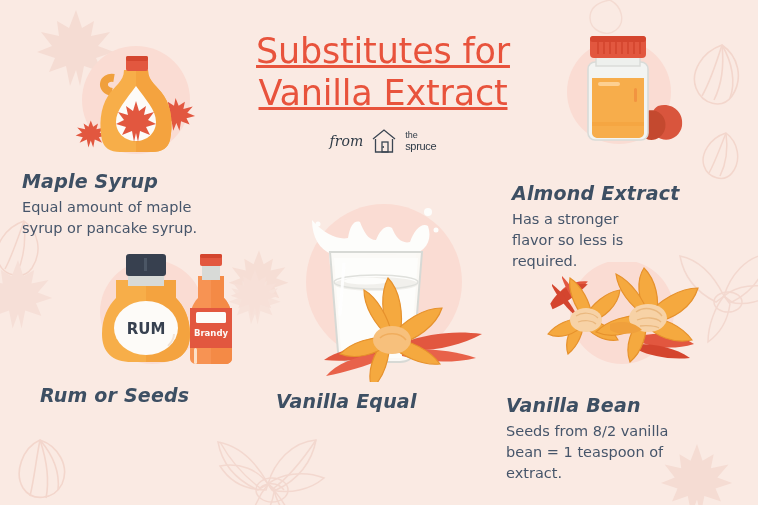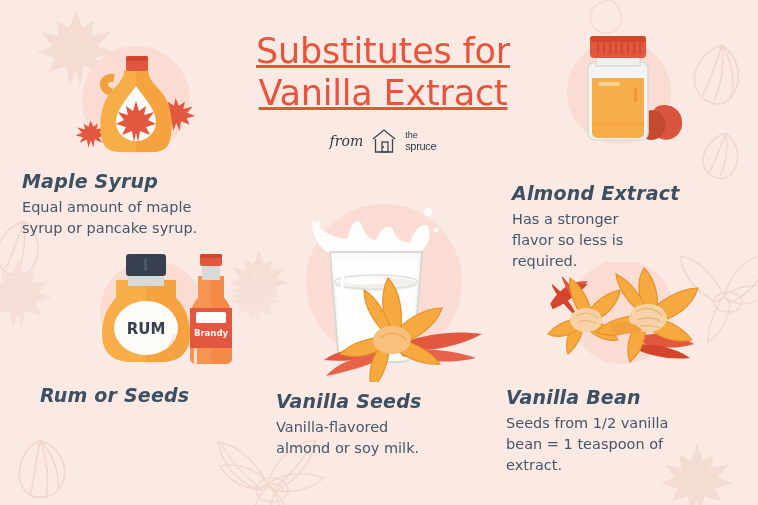--- a/index.html
+++ b/index.html
@@ -79,21 +79,21 @@
   #item-maple        { left: 22px;  top: 42px;  width: 228px; }
   #item-almond       { left: 512px; top: 30px;  width: 226px; }
   #item-rum          { left: 40px;  top: 252px; width: 228px; }
   #item-milk         { left: 276px; top: 196px; width: 220px; }
   #item-vanillabean  { left: 506px; top: 262px; width: 232px; }
 
   #item-maple .item-title       { margin-top: 6px; }
   #item-almond .item-title      { margin-top: 20px; }
   #item-rum .item-title         { margin-top: 6px; }
   #item-milk .item-title        { margin-top: 4px; }
-  #item-vanillabean .item-title { margin-top: 8px; }
+  #item-vanillabean .item-title { margin-top: 16px; }
 </style>
 </head>
 <body>
 
 <div class="watermarks">
 
   <svg class="wm" style="left:36px; top:8px;" width="80" height="86" viewBox="0 0 80 86">
     <path fill="#f5dcd3" d="M40 2 L46 20 L58 13 L55 28 L74 24 L62 38 L78 44 L60 50 L66 64 L48 58 L44 78 L40 62 L34 78 L30 58 L13 64 L19 50 L1 44 L16 38 L5 24 L23 28 L21 13 L33 20 Z"></path>
   </svg>
 
@@ -326,23 +326,21 @@
         <path d="M114 142 C128 124 148 112 166 112 C160 130 140 144 122 148 Z"></path>
         <path d="M114 142 C134 144 154 154 164 168 C146 170 126 160 116 150 Z"></path>
         <path d="M114 142 C114 162 108 182 96 192 C90 176 98 156 108 146 Z"></path>
         <path d="M114 142 C96 140 76 146 64 158 C80 164 100 158 110 150 Z"></path>
         <path d="M114 142 C98 128 88 110 88 94 C102 102 112 122 116 138 Z"></path>
       </g>
       <ellipse cx="116" cy="144" rx="19" ry="14" fill="#f7c07c"></ellipse>
       <path d="M104 142 C110 136 124 136 130 144" stroke="#f0ad5e" stroke-width="1.6" fill="none"></path>
     </svg>
   </div>
-  <div class="item-title">Vanilla Seeds</div>
-  <div class="item-desc">Vanilla-flavored
-almond or soy milk.</div>
+  <div class="item-title">Vanilla Equal</div>
 </div>
 
 <div class="item" id="item-vanillabean">
   <div class="art">
     <svg width="232" height="112" viewBox="0 0 232 112">
       <circle cx="116" cy="50" r="52" fill="#fadcd3"></circle>
 
       <path fill="#e2573f" d="M48 28 C58 20 72 20 84 28 C72 32 58 34 48 32 Z" transform="rotate(-28 66 28)"></path>
       <path fill="#d4452e" d="M42 34 C54 24 70 22 84 30 C70 36 54 40 42 40 Z" transform="rotate(-22 63 32)"></path>
       <path fill="#e2573f" d="M56 14 C64 22 72 34 76 48 C68 40 60 28 56 16 Z"></path>
@@ -376,16 +374,16 @@
       <g stroke="#eab87f" stroke-width="1.3" fill="none">
         <path d="M130 50 C138 44 150 46 156 54"></path>
         <path d="M131 58 C139 55 150 55 155 60"></path>
         <path d="M134 64 C141 63 150 64 153 66"></path>
       </g>
 
       <path fill="#f0a03c" d="M104 62 C116 58 128 60 136 68 C124 74 110 72 104 68 Z"></path>
     </svg>
   </div>
   <div class="item-title">Vanilla Bean</div>
-  <div class="item-desc">Seeds from 1/2 vanilla
+  <div class="item-desc">Seeds from 8/2 vanilla
 bean = 1 teaspoon of
 extract.</div>
 </div>
 
 </body></html>

